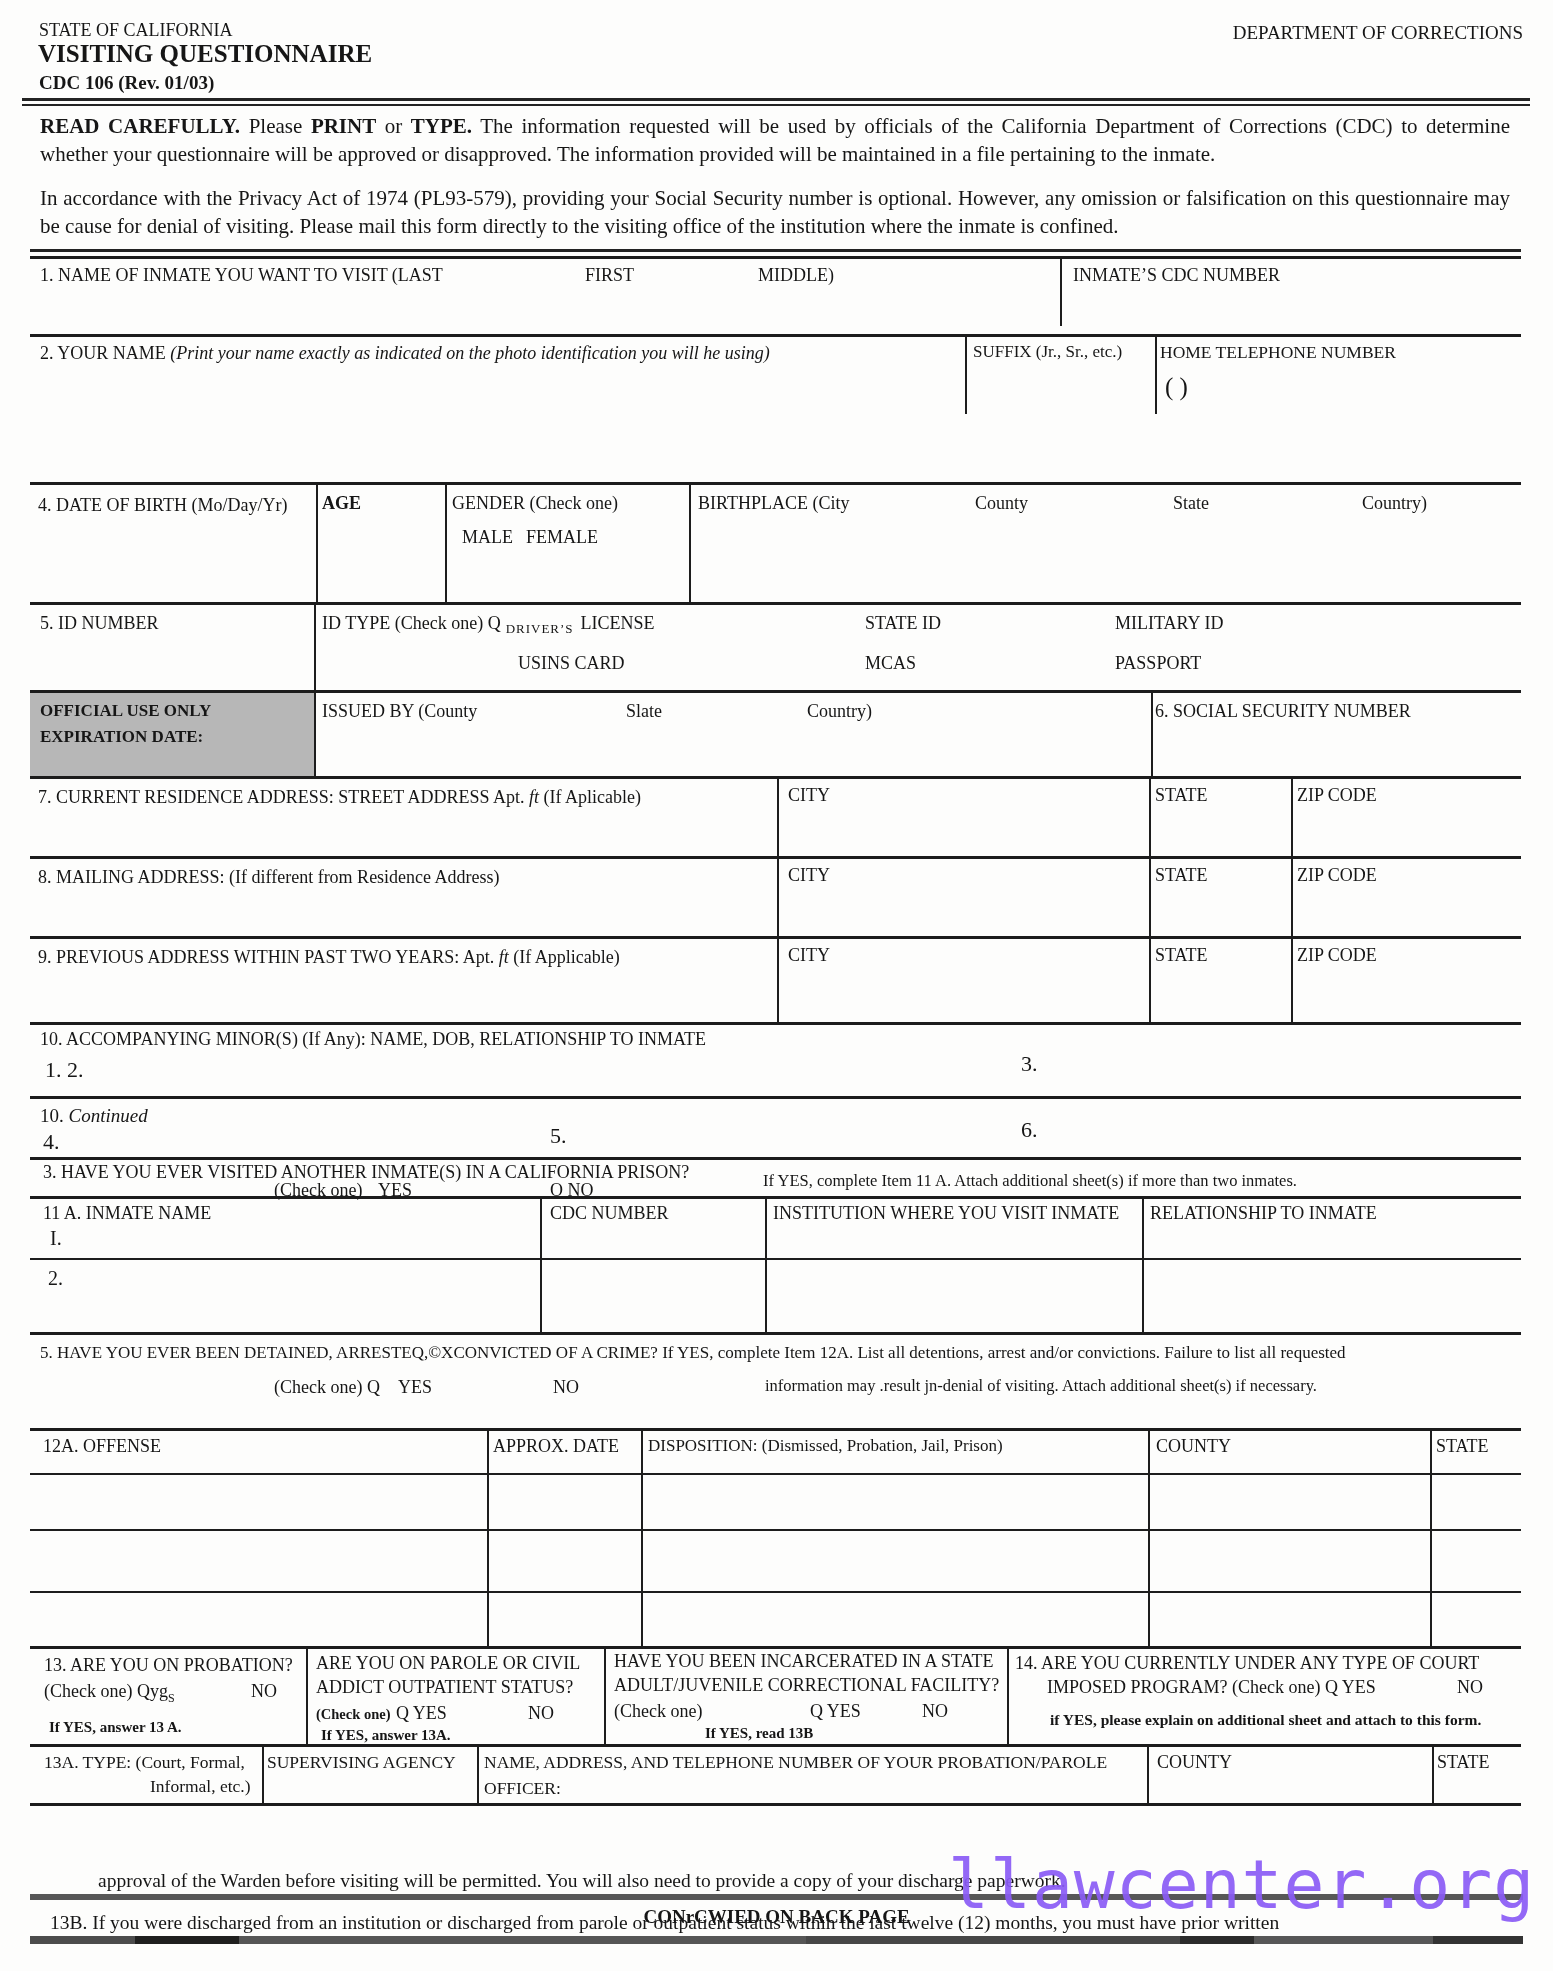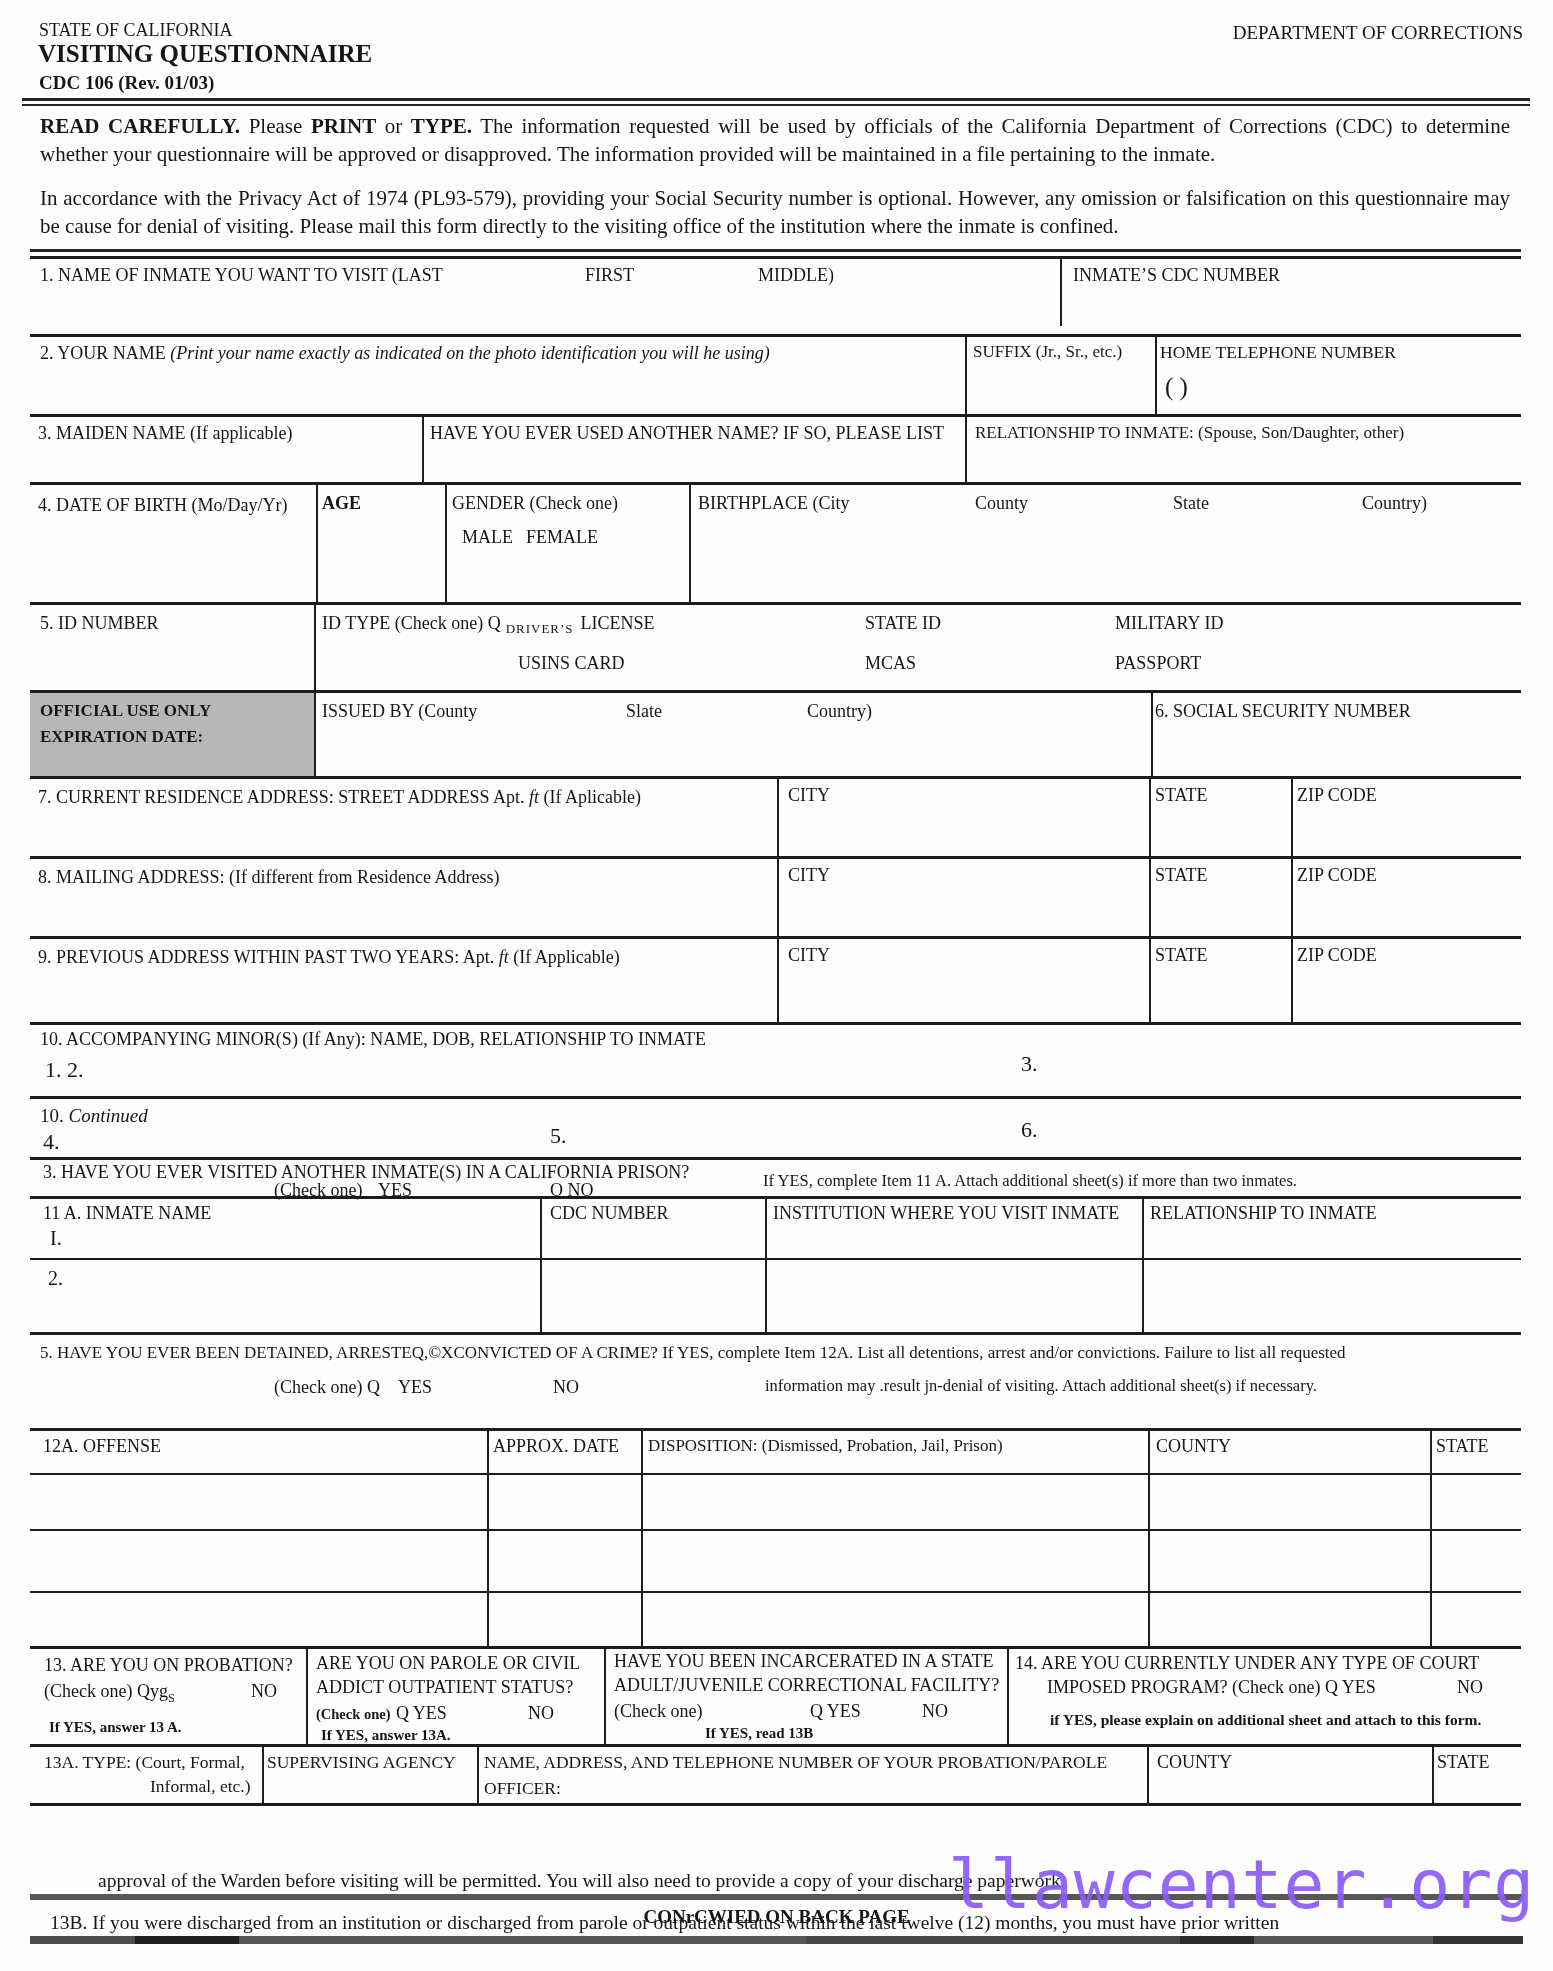--- a/index.html
+++ b/index.html
@@ -59,30 +59,20 @@
     <div class="c" style="left:935px;width:190px"></div>
     <div class="c" style="left:1125px;width:366px"></div>
     <div class="v" style="left:935px"></div>
     <div class="v" style="left:1125px"></div>
     <div class="t" style="left:10px;top:6px"><span>2. YOUR NAME </span><span class="i">(Print your name exactly as indicated on the photo identification you will he using)</span></div>
     <div class="t" style="left:943px;top:5px;font-size:17px">SUFFIX (Jr., Sr., etc.)</div>
     <div class="t" style="left:1130px;top:5px;font-size:17.5px">HOME TELEPHONE NUMBER</div>
     <div class="t" style="left:1135px;top:36px;font-size:25px">( )</div>
   </div>
 
-  <div class="r" style="top:414px;height:68px">
-    <div class="c" style="left:0;width:392px"></div>
-    <div class="c" style="left:392px;width:543px"></div>
-    <div class="c" style="left:935px;width:556px"></div>
-    <div class="v" style="left:392px"></div>
-    <div class="v" style="left:935px"></div>
-    <div class="t" style="left:8px;top:6px">3. MAIDEN NAME (If applicable)</div>
-    <div class="t" style="left:400px;top:6px">HAVE YOU EVER USED ANOTHER NAME? IF SO, PLEASE LIST</div>
-    <div class="t" style="left:945px;top:6px;font-size:17px">RELATIONSHIP TO INMATE: (Spouse, Son/Daughter, other)</div>
-  </div>
 
   <div class="r" style="top:482px;height:120px">
     <div class="c" style="left:0;width:286px"></div>
     <div class="c" style="left:286px;width:129px"></div>
     <div class="c" style="left:415px;width:244px"></div>
     <div class="c" style="left:659px;width:832px"></div>
     <div class="v" style="left:286px"></div>
     <div class="v" style="left:415px"></div>
     <div class="v" style="left:659px"></div>
     <div class="t" style="left:8px;top:10px">4. DATE OF BIRTH (Mo/Day/Yr)</div>

